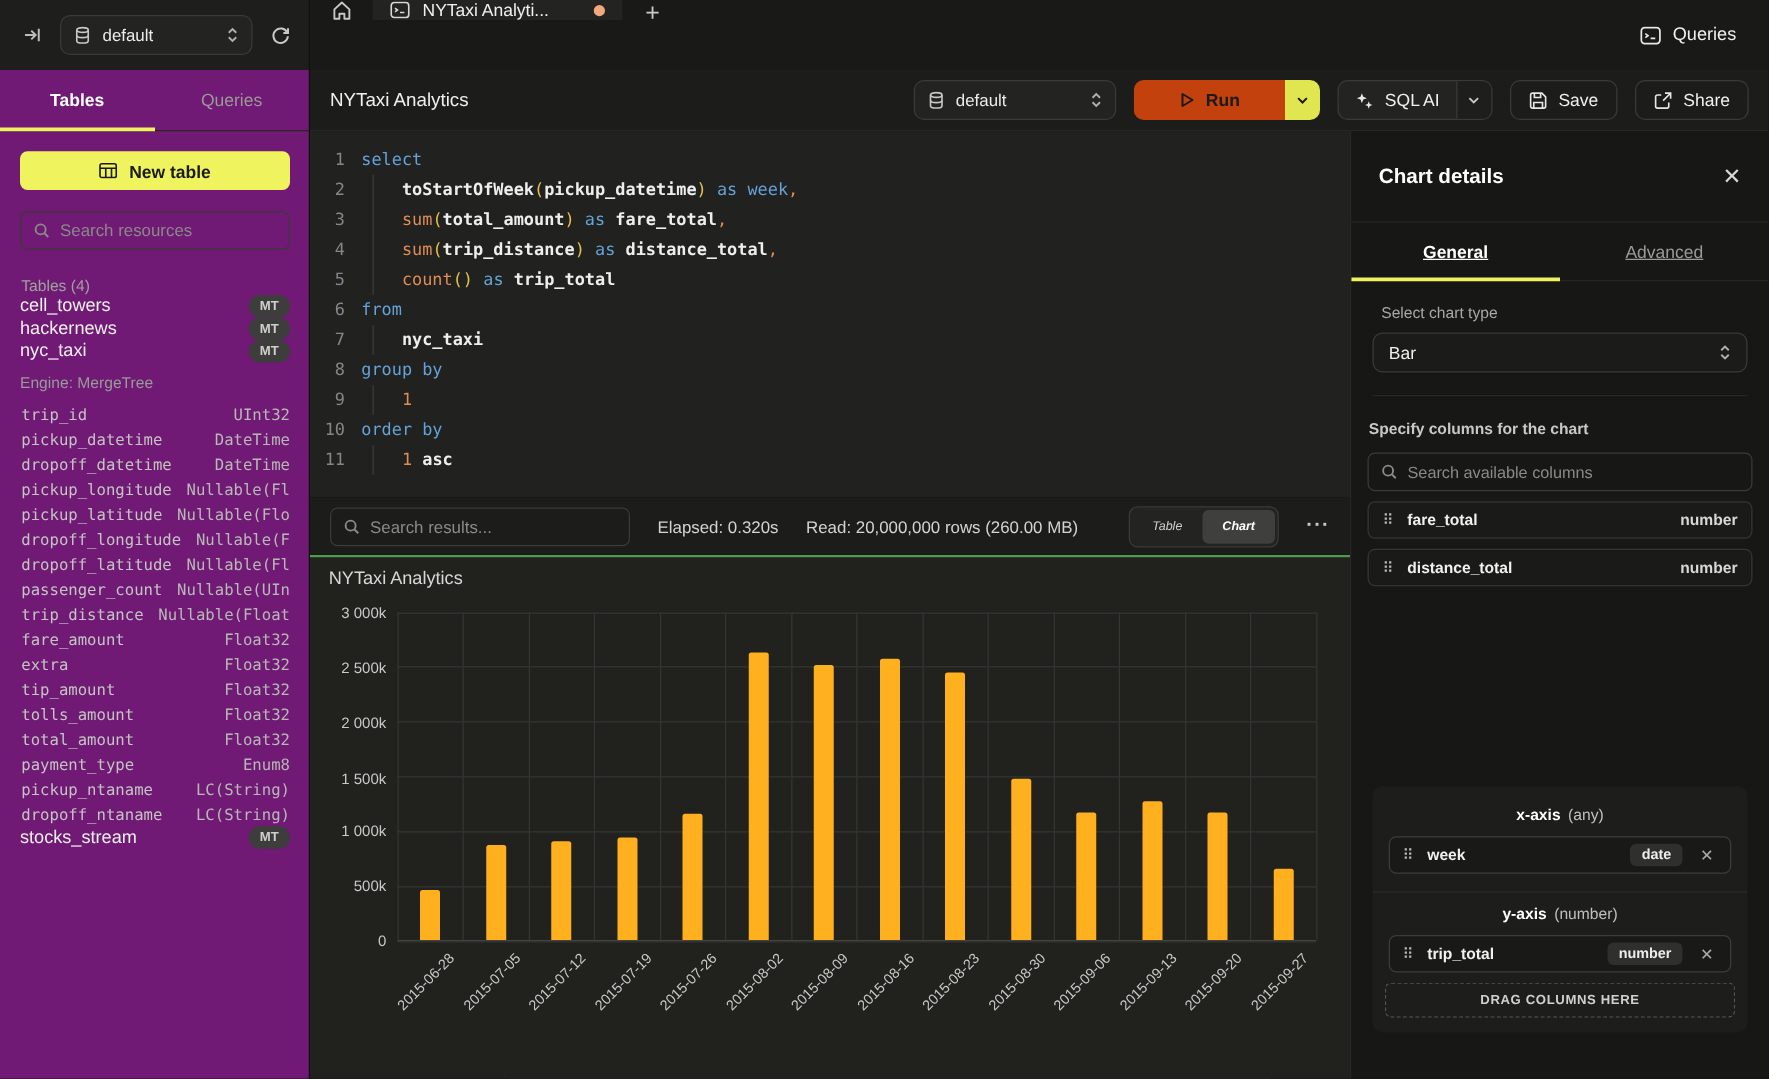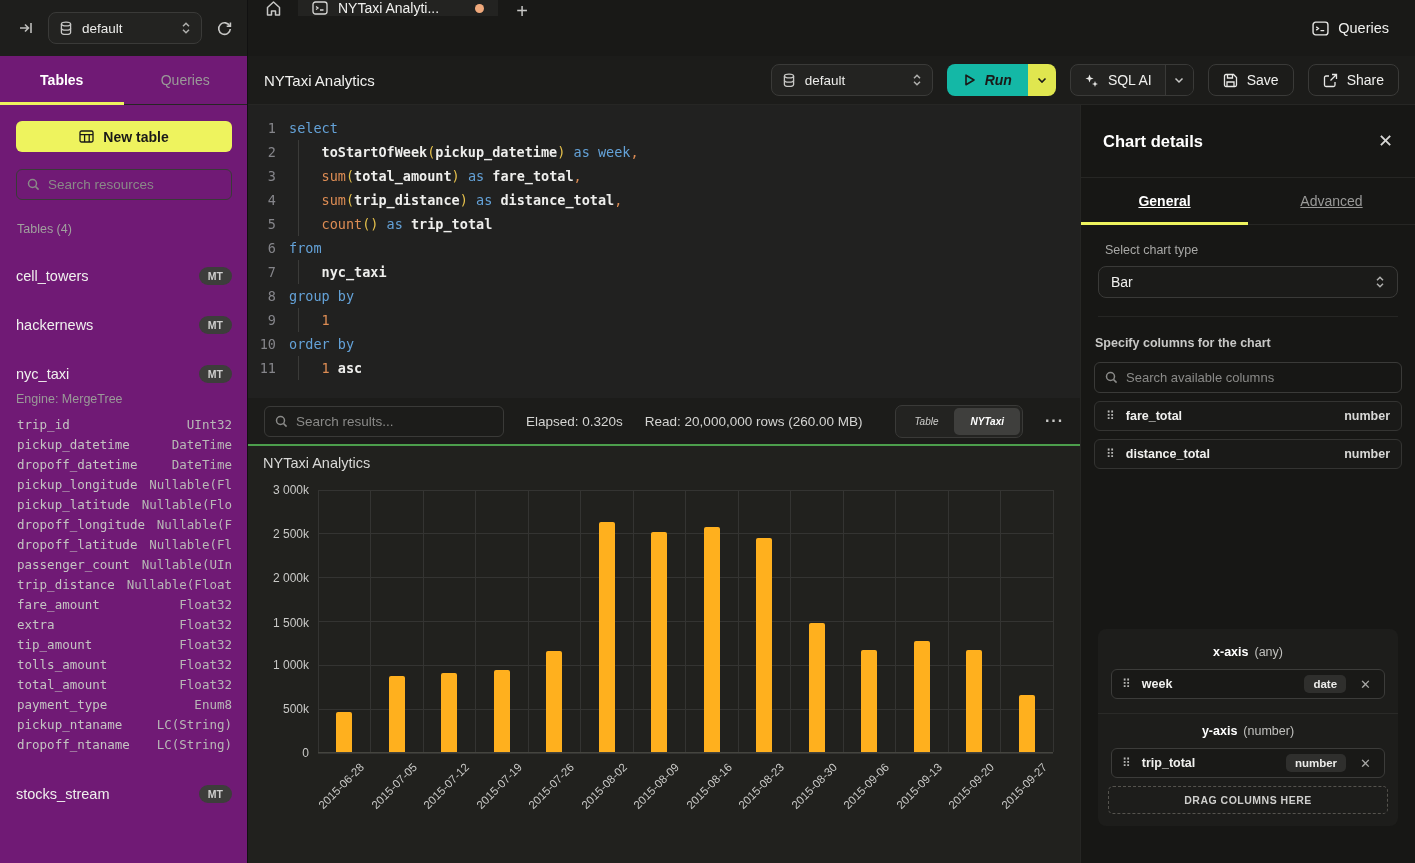--- a/index.html
+++ b/index.html
@@ -47,41 +47,41 @@
   .side-scroll { flex:1; overflow:hidden; padding:16px 15px 0 16px; }
   .new-table-btn { width:100%; height:31px; background:#eef35e; color:#1a1a18; border:none;
     border-radius:6px; font-size:14px; font-weight:600; display:flex; align-items:center;
     justify-content:center; gap:9px; cursor:pointer; font-family:inherit; }
   .search-box { margin-top:17px; height:31px; border:1px solid #3a3a38; border-radius:6px;
     display:flex; align-items:center; gap:8px; padding:0 10px; color:#8a8a88; }
   .search-box input { flex:1; background:none; border:none; outline:none; color:#d8d8d6;
     font-size:13.5px; font-family:inherit; min-width:0; }
   .search-box input::placeholder { color:#8a8a88; }
   .section-label { margin:22px 0 0 1px; font-size:12.5px; color:#a0a09e; }
-  .table-row { display:flex; align-items:center; justify-content:space-between; margin-top:31px; cursor:pointer; }
+  .table-row { display:flex; align-items:center; justify-content:space-between; margin-top:0; cursor:pointer; }
   .table-row .tname { font-size:14.5px; color:#f0f0ee; font-weight:500; }
   .mt-badge { background:#3d3d3b; color:#cfcfcd; border-radius:10px; padding:3px 9px;
     font-size:10.5px; font-weight:700; }
   .engine-line { margin-top:9px; font-size:12.5px; color:#9a9a98; }
   .col-list { margin-top:8px; }
   .col-row { display:flex; justify-content:space-between; align-items:center; height:20px;
     font-size:12.5px; color:#c4c4c2; padding-left:1px; }
   .col-row .ctype { color:#b8b8b6; }
 
   
   .main-header { height:49px; flex:none; background:#1c1c1a; border-bottom:1px solid #262624;
     display:flex; align-items:center; padding:0 16px; }
   .query-title { font-size:15px; color:#f0f0ee; font-weight:500; }
   .toolbar { margin-left:auto; display:flex; align-items:center; gap:14px; }
   .tb-select { width:162px; height:32px; background:#232321; border:1px solid #3a3a38; border-radius:8px;
     display:flex; align-items:center; gap:9px; padding:0 10px; font-size:13.5px; color:#ececea; cursor:pointer; }
   .tb-select .lbl { flex:1; }
   .run-btn { display:flex; height:32px; border-radius:8px; overflow:hidden; cursor:pointer; }
-  .run-main { background:#14b8a6; color:#1a1a18; display:flex; align-items:center; gap:9px;
-    padding:0 16px; font-size:14px; font-weight:600; border:none; cursor:pointer; font-family:inherit;font-style:italic; }
+  .run-main { background:#c2410c; color:#1a1a18; display:flex; align-items:center; gap:9px;
+    padding:0 36px; font-size:14px; font-weight:600; border:none; cursor:pointer; font-family:inherit; }
   .run-caret { background:#e0e64f; border:none; width:28px; display:flex; align-items:center;
     justify-content:center; color:#1a1a18; cursor:pointer; }
   .split-btn { display:flex; height:32px; border:1px solid #3a3a38; border-radius:8px;
     overflow:hidden; background:#232321; }
   .split-main { display:flex; align-items:center; gap:9px; padding:0 13px; font-size:14px;
     color:#f0f0ee; background:none; border:none; cursor:pointer; font-family:inherit; }
   .split-caret { width:28px; border:none; border-left:1px solid #3a3a38; background:#1e1e1c;
     color:#c8c8c6; display:flex; align-items:center; justify-content:center; cursor:pointer; }
   .ghost-btn { height:32px; border:1px solid #3a3a38; border-radius:8px; background:#1c1c1a;
     color:#f0f0ee; display:flex; align-items:center; gap:9px; padding:0 14px; font-size:14px;
@@ -488,21 +488,21 @@
                   <circle cx="5.5" cy="5.5" r="4"></circle>
                     <path d="m8.6 8.6 3 3"></path>
                 </svg>
               </span>
               <input placeholder="Search results..." style="">
             </div>
             <span class="stat">Elapsed: 0.320s</span>
             <span class="stat">Read: 20,000,000 rows (260.00 MB)</span>
             <div class="seg-toggle" id="view-toggle">
                 <div class="seg">Table</div>
-                <div class="seg active">NYTaxi</div>
+                <div class="seg active">Chart</div>
               </div>
             <span class="more-btn">···</span>
           </div>
 
           <div class="chart-area">
             <div class="chart-title">NYTaxi Analytics</div>
             <div class="plot-wrap" id="plot-wrap">
               <div class="plot" id="plot">
                   <div class="hgrid" style="top: 262.5px;"></div>
                   <div class="hgrid" style="top: 218.667px;"></div>

